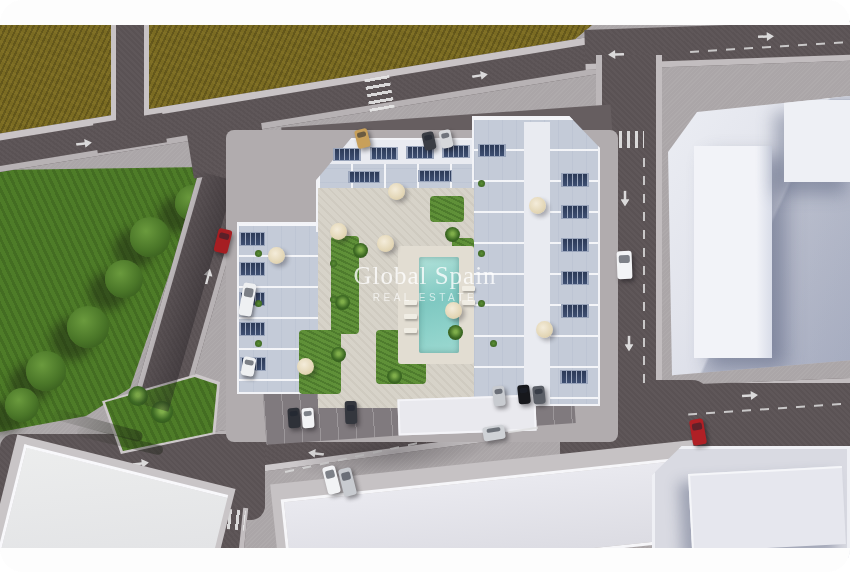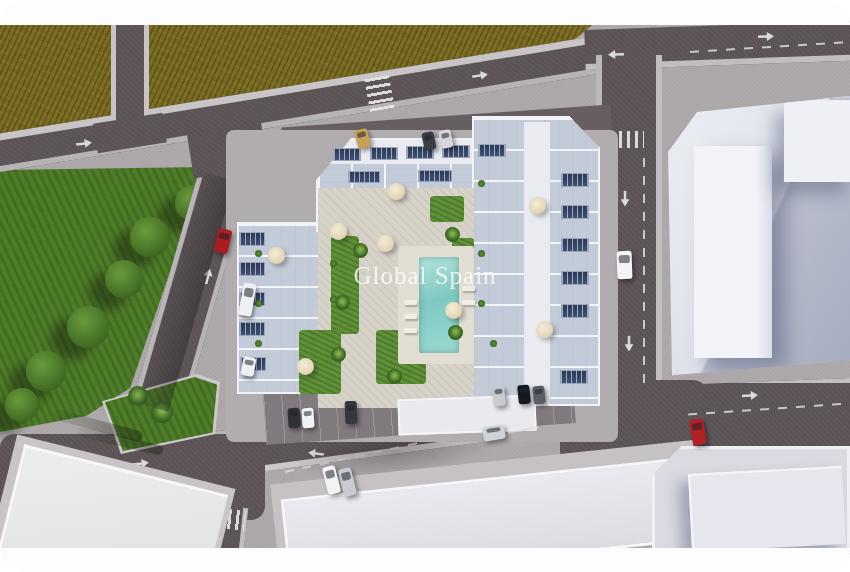--- a/index.html
+++ b/index.html
@@ -204,15 +204,16 @@
   <div class="a car" style="left:325px;top:466px;width:13px;height:28px;background:#f2f3f5;transform:rotate(-14deg);"></div>
   <div class="a car" style="left:341px;top:468px;width:13px;height:28px;background:#c8cbd0;transform:rotate(-14deg);"></div>
   <div class="a car" style="left:483px;top:426px;width:22px;height:14px;background:#cfd2d6;transform:rotate(-9deg);"></div>
   <div class="a" style="left:508px;top:429px;width:30px;height:2px;background:#ddd;transform:rotate(-9deg);opacity:.8;"></div>
 
   <div class="a" style="left:0;top:0;width:850px;height:25px;background:#fdfdfd;"></div>
   <div class="a" style="left:0;top:548px;width:850px;height:24px;background:#fdfdfd;"></div>
 
   <div class="a wm">
     <div class="wm-brand">Global Spain</div>
+    <div class="wm-tag">REAL ESTATE</div>
   </div>
 
 </div>
 
 </body></html>

